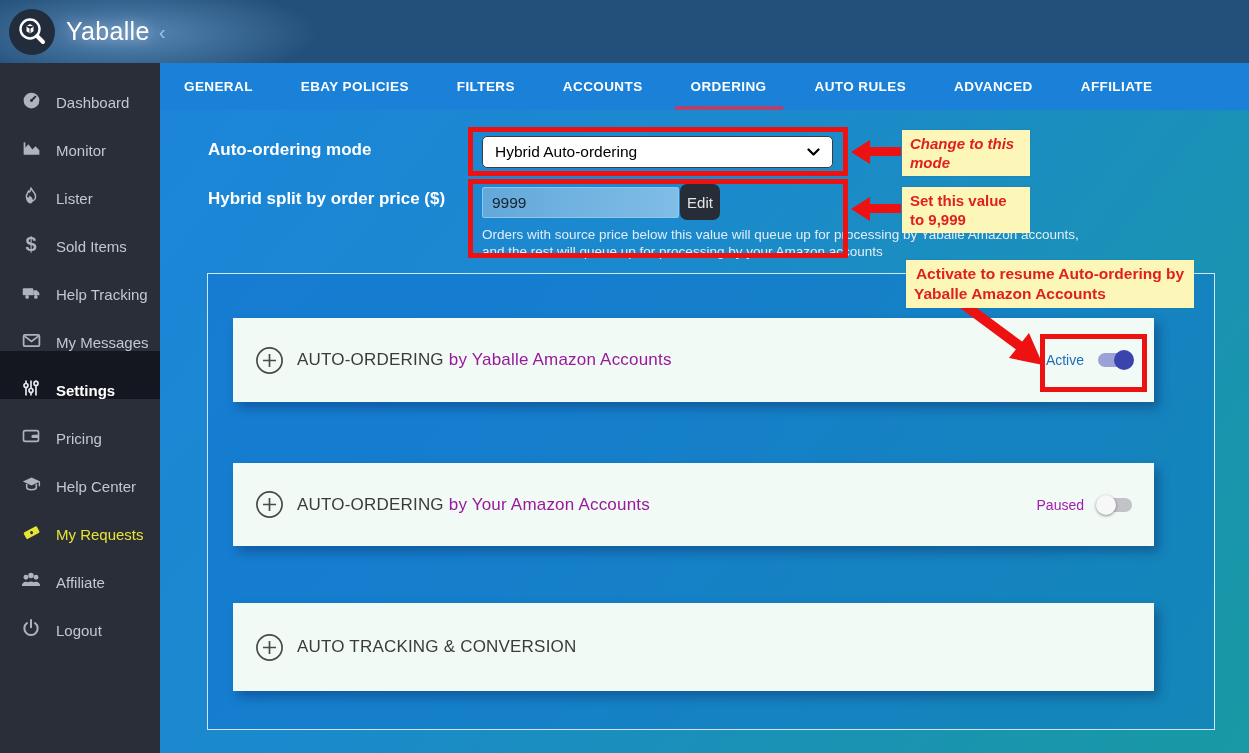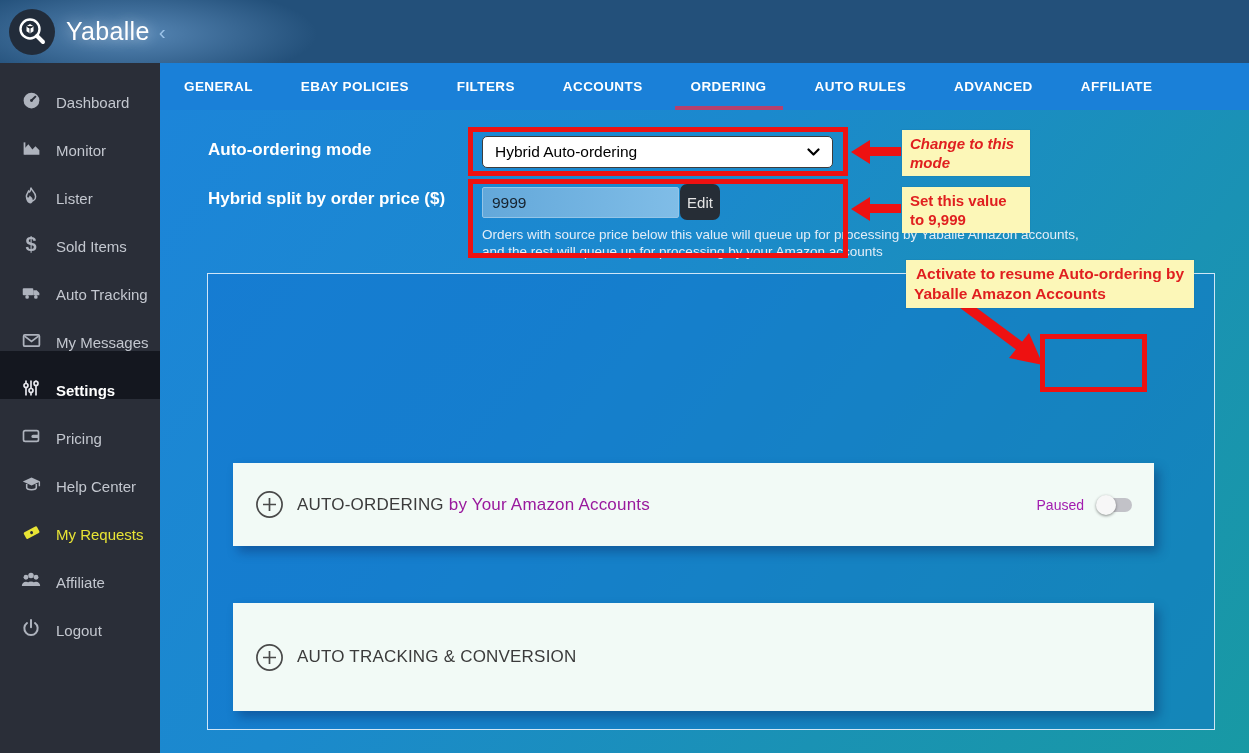--- a/index.html
+++ b/index.html
@@ -136,21 +136,21 @@
     </div>
     <div class="side-item">
       <span class="ic">
           <svg width="21" height="21" viewBox="0 0 24 24">
             <rect x="2" y="7" width="12" height="8" rx="1" fill="currentColor"></rect>
             <path d="M14 9.5h4l3 3v2.5h-7z" fill="currentColor"></path>
             <circle cx="7" cy="17" r="2.1" fill="currentColor"></circle>
             <circle cx="17" cy="17" r="2.1" fill="currentColor"></circle>
           </svg>
         </span>
-      <span>Auto Tracking</span>
+      <span>Help Tracking</span>
     </div>
     <div class="side-item">
       <span class="ic">
           <svg width="21" height="21" viewBox="0 0 24 24">
             <rect x="3" y="5.5" width="18" height="13" rx="1.5" fill="none" stroke="currentColor" stroke-width="2"></rect>
             <path d="M4 7l8 6 8-6" fill="none" stroke="currentColor" stroke-width="2"></path>
           </svg>
         </span>
       <span>My Messages</span>
     </div>
@@ -272,20 +272,39 @@
     <div style="text-align:center;">Activate to resume Auto-ordering by</div>
     <div>Yaballe Amazon Accounts</div>
   </div>
   <svg class="arrow-svg" style="left:945px; top:295px;" width="115" height="80" viewBox="0 0 115 80">
     <line x1="14" y1="6" x2="76" y2="52" stroke="#ee1111" stroke-width="10"></line>
     <polygon points="98,70 64,63 84,38" fill="#ee1111"></polygon>
   </svg>
 
   <div class="container">
 
+    <div class="accordion" style="top:44px; height:84px;">
+      <div class="acc-title-wrap">
+        <svg width="29" height="29" viewBox="0 0 29 29">
+          <circle cx="14.5" cy="14.5" r="12.6" fill="none" stroke="#4a4a4a" stroke-width="1.7"></circle>
+          <path d="M14.5 8v13M8 14.5h13" stroke="#4a4a4a" stroke-width="1.7"></path>
+        </svg>
+        <div class="acc-title">
+          <span>AUTO-ORDERING</span>
+          <span class="acc-sub">by Yaballe Amazon Accounts</span>
+        </div>
+      </div>
+      <div class="acc-right">
+        <span class="status-active">Active</span>
+        <div class="toggle on">
+          <div class="track"></div>
+          <div class="knob"></div>
+        </div>
+      </div>
+    </div>
 
     <div class="accordion" style="top:189px; height:83px;">
       <div class="acc-title-wrap">
         <svg width="29" height="29" viewBox="0 0 29 29">
           <circle cx="14.5" cy="14.5" r="12.6" fill="none" stroke="#4a4a4a" stroke-width="1.7"></circle>
           <path d="M14.5 8v13M8 14.5h13" stroke="#4a4a4a" stroke-width="1.7"></path>
         </svg>
         <div class="acc-title">
           <span>AUTO-ORDERING</span>
           <span class="acc-sub">by Your Amazon Accounts</span>
@@ -293,21 +312,21 @@
       </div>
       <div class="acc-right">
         <span class="status-paused">Paused</span>
         <div class="toggle off">
           <div class="track"></div>
           <div class="knob"></div>
         </div>
       </div>
     </div>
 
-    <div class="accordion" style="top:329px; height:108px;">
+    <div class="accordion" style="top:329px; height:88px;">
       <div class="acc-title-wrap">
         <svg width="29" height="29" viewBox="0 0 29 29">
           <circle cx="14.5" cy="14.5" r="12.6" fill="none" stroke="#4a4a4a" stroke-width="1.7"></circle>
           <path d="M14.5 8v13M8 14.5h13" stroke="#4a4a4a" stroke-width="1.7"></path>
         </svg>
         <div class="acc-title">
           <span>AUTO TRACKING &amp; CONVERSION</span>
         </div>
       </div>
     </div>

